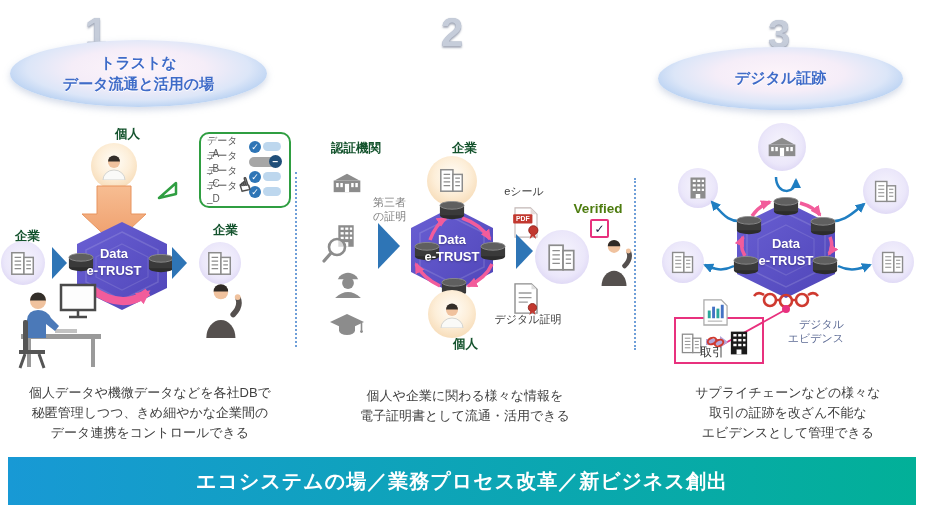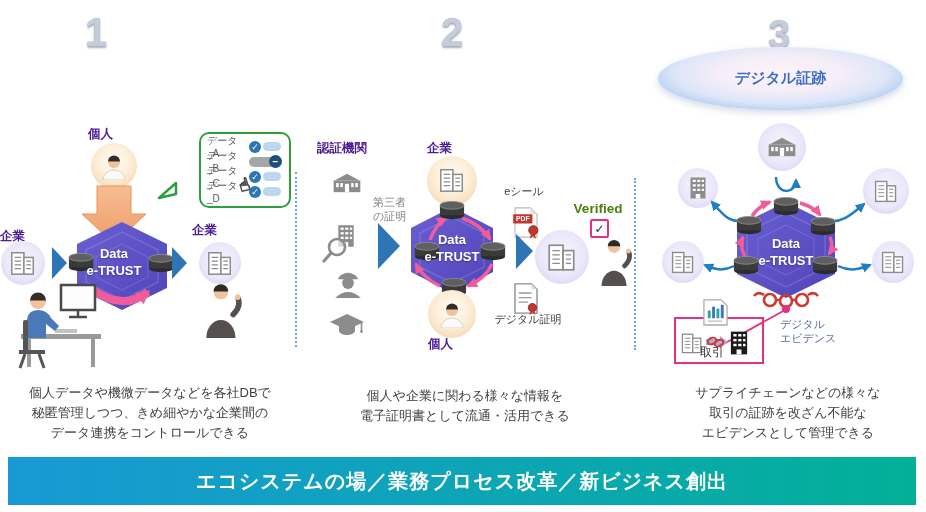--- a/index.html
+++ b/index.html
@@ -8,30 +8,30 @@
   
   .num{position:absolute;width:60px;text-align:center;font-size:40px;font-weight:bold;
        color:#c6cdda;text-shadow:0 2px 2px rgba(90,100,125,.5),0 0 1px #aab2c2;}
   
   .badge{position:absolute;border-radius:50%;
          background:radial-gradient(ellipse 62% 68% at 50% 42%,#fdf4fa 0%,#f5edf8 42%,#dce6f8 70%,#9ec2ee 100%);
          box-shadow:0 3px 7px rgba(130,150,190,.35);display:flex;align-items:center;justify-content:center;}
   .badge-t{font-weight:bold;color:#3f6bc8;text-align:center;white-space:pre-line;
            font-size:15px;line-height:1.35;text-shadow:0 1px 0 #fff;}
   
-  .lbl{position:absolute;font-size:12.5px;font-weight:bold;color:#4c1d95;text-align:left;}
+  .lbl{position:absolute;font-size:12.5px;font-weight:bold;color:#14532d;text-align:right;}
   .tiny{position:absolute;font-size:11px;color:#404040;text-align:center;}
   .gray3p{position:absolute;font-size:11px;color:#7f7f7f;white-space:pre-line;line-height:1.3;}
   .approval{position:absolute;font-size:11px;font-weight:bold;color:#333;text-align:center;
             white-space:pre-line;line-height:1.25;}
   .verified{position:absolute;font-size:13.5px;font-weight:bold;color:#4d7c0f;text-align:center;}
   .vcheck{position:absolute;width:15px;height:15px;border:2px solid #e8317e;border-radius:2px;
           background:#fff;display:flex;align-items:center;justify-content:center;
           font-size:12px;font-weight:bold;color:#16163f;z-index:3;}
-  .evid{position:absolute;font-size:11px;color:#5f6d96;text-align:left;white-space:pre-line;line-height:1.3;}
+  .evid{position:absolute;font-size:11px;color:#5f6d96;text-align:right;white-space:pre-line;line-height:1.3;}
   .hexlbl{position:absolute;color:#fff;font-weight:bold;text-align:center;font-size:13px;
           line-height:1.3;z-index:3;text-shadow:0 1px 2px rgba(0,0,0,.3);}
   .desc{position:absolute;font-size:13px;color:#404040;text-align:center;white-space:pre-line;line-height:1.55;}
   
   .bubble-shadow{position:absolute;left:250px;top:135px;width:26px;height:30px;background:#1d7a3e;
                  border-radius:5px;z-index:2;}
   .bubble{position:absolute;left:171px;top:132px;width:92px;box-sizing:border-box;background:#fff;
           border:2.5px solid #2f9e41;border-radius:10px;padding:5px 4px 7px 6px;z-index:3;margin-left:28px;}
   .trow{display:flex;align-items:center;height:15px;}
   .tlabel{font-size:10px;color:#595959;width:42px;}
@@ -203,20 +203,24 @@
         <rect x="6" y="15" width="3" height="8" fill="#2aa79b"></rect>
         <rect x="10.5" y="11" width="3" height="12" fill="#4472c4"></rect>
         <rect x="15" y="13" width="3" height="10" fill="#2aa79b"></rect>
         <rect x="19.5" y="9" width="3" height="14" fill="#4472c4"></rect>
         <path d="M6,26 h15" stroke="#bbb" stroke-width="1.3"></path>
       </symbol>
     </defs>
   </svg>
 
   <div class="num" style="left:66px;top:10px">1</div>
+  <div class="badge" style="left:10px;top:40px;width:257px;height:67px">
+    <div class="badge-t">トラストな
+データ流通と活用の場</div>
+  </div>
 
   <svg class="diagram" style="left:0;top:120px" width="300" height="262" viewBox="0 0 300 262">
 
     <circle cx="114" cy="46" r="23" fill="url(#gWarm)"></circle>
     <use href="#person" x="100" y="32" width="28" height="28"></use>
 
     <polygon points="97,66 131,66 131,94 146,94 114,124 82,94 97,94" fill="url(#gOr)" stroke="#e8945e" stroke-width="1"></polygon>
 
     <g>
       <polygon points="122,102 167,124 167,168 122,190 77,168 77,124" fill="url(#gHex)"></polygon>

